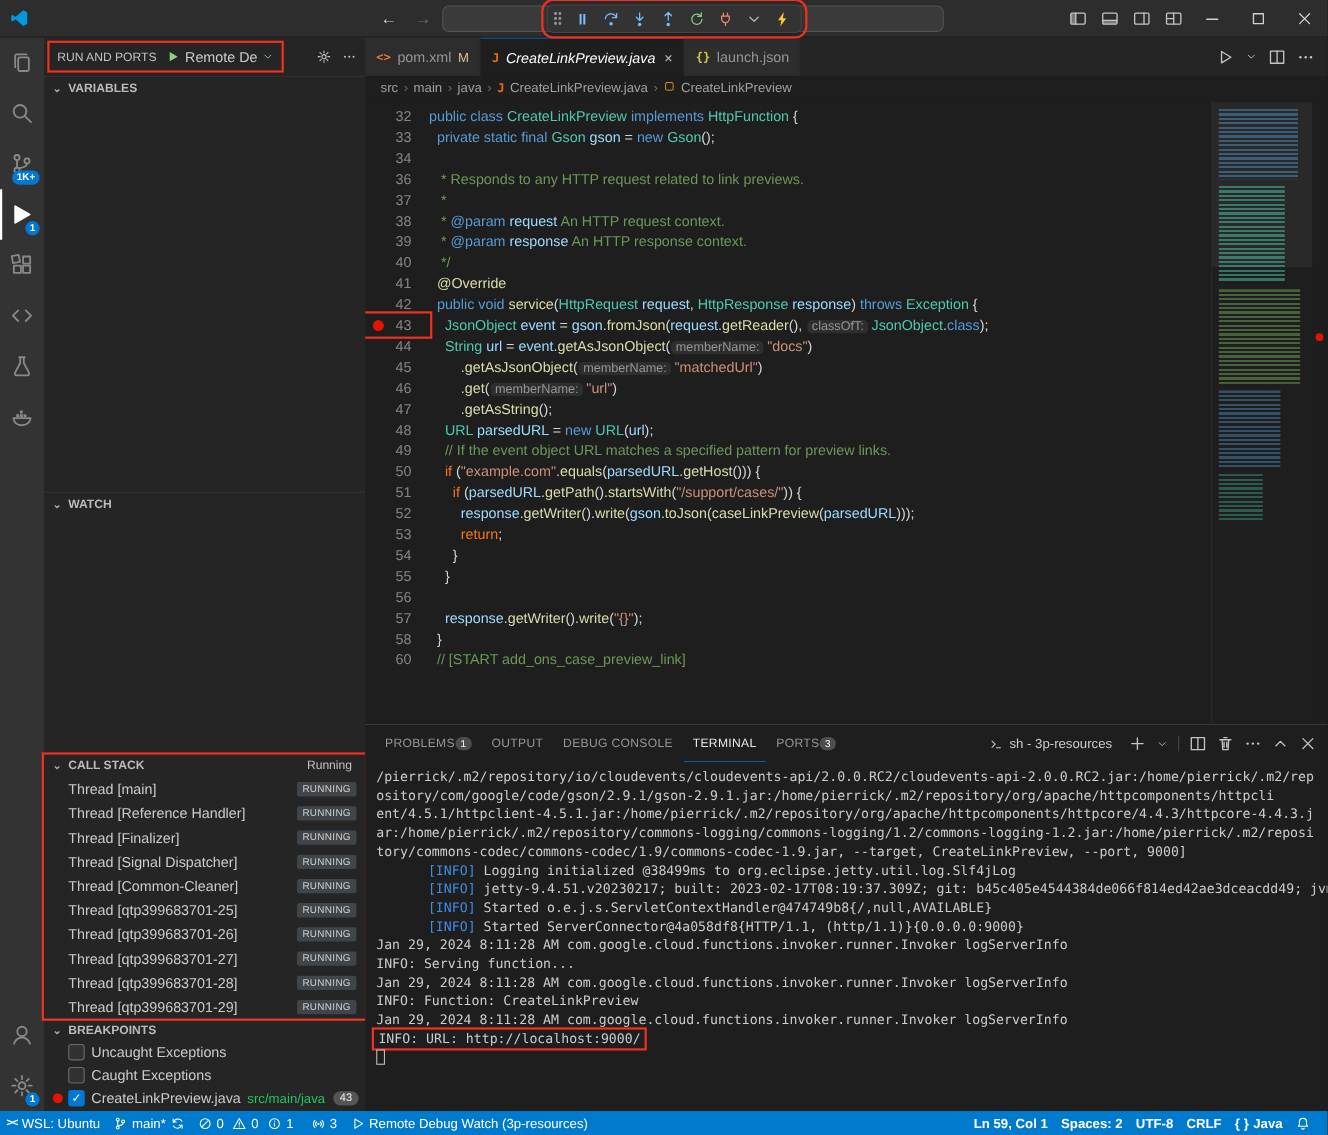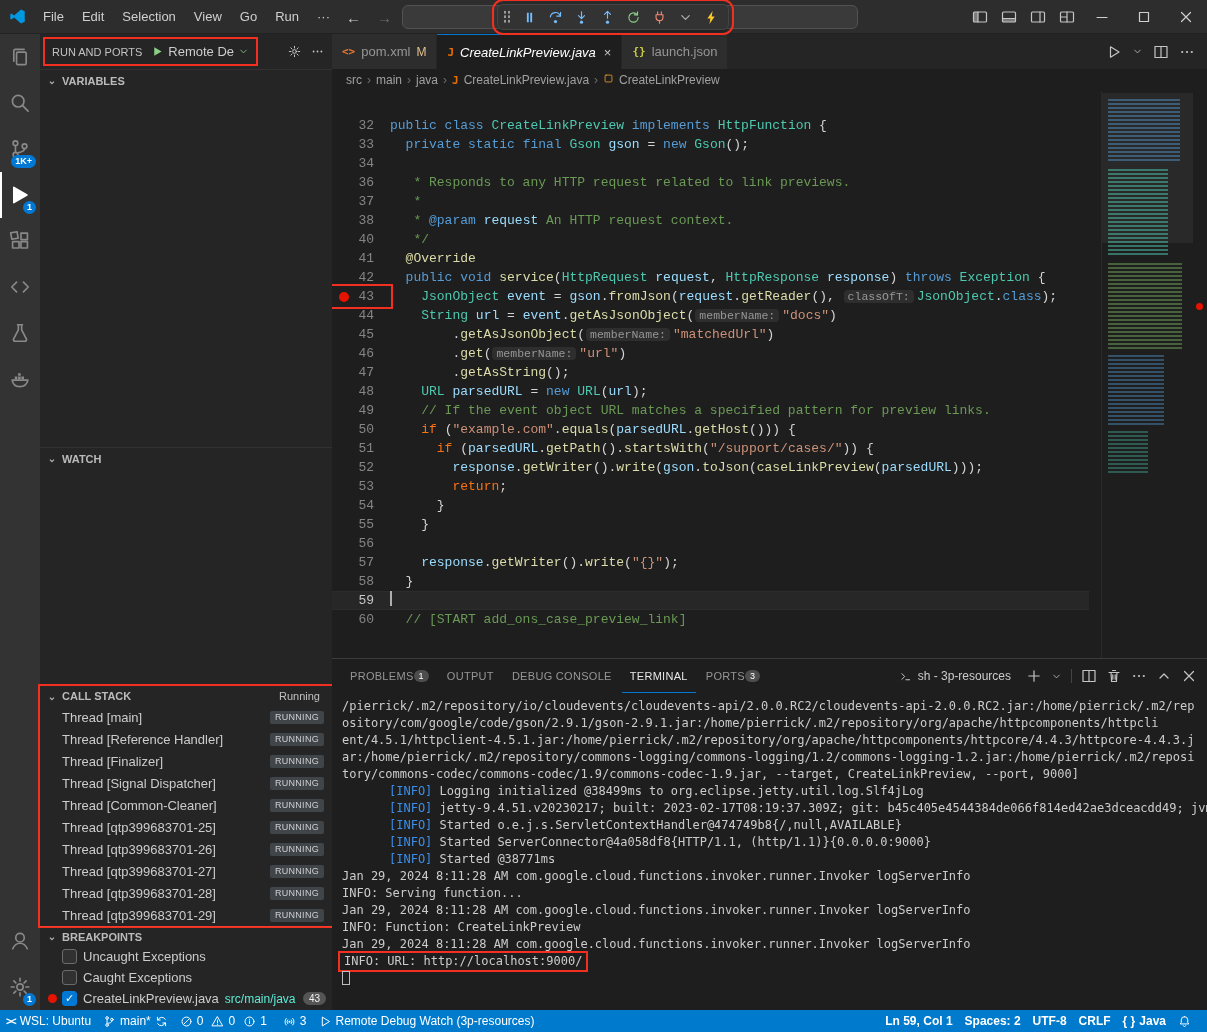--- a/index.html
+++ b/index.html
@@ -58,42 +58,42 @@
   #callstack-section .sec-header{height:20px;border-top:none;}
   #cs-status{margin-left:auto;font-weight:normal;font-size:11px;color:#c0c0c0;padding-right:6px;}
   .thread-row{height:22px;display:flex;align-items:center;padding-left:22px;color:#ccc;}
   .thread-state{margin-left:auto;margin-right:8px;font-size:9px;letter-spacing:.3px;background:#40454a;color:#cfcfcf;border-radius:2px;padding:1.5px 5px;}
   #breakpoints-section .sec-header{height:20px;}
   .bp-row{height:21px;display:flex;align-items:center;padding:0 6px 0 8px;gap:6px;color:#ccc;}
   .bp-dot{width:9px;height:9px;border-radius:50%;background:#e51400;flex:none;margin-right:-1px;}
   .bp-spacer{width:8px;flex:none;}
   .checkbox{width:15px;height:15px;border-radius:3px;border:1px solid #6b6b6b;background:#313131;flex:none;display:flex;align-items:center;justify-content:center;font-size:11px;color:#fff;}
   .checkbox.checked{background:var(--accent);border-color:var(--accent);}
-  .bp-path{color:#5eead4;font-size:12px;}
+  .bp-path{color:#22c55e;font-size:12px;}
   .bp-line{margin-left:auto;background:#555;color:#f0f0f0;font-size:10px;border-radius:8px;padding:1px 6px;}
 
   
   #editor-area{flex:1;display:flex;flex-direction:column;min-width:0;}
   #tabbar{height:35px;background:#252526;display:flex;align-items:stretch;}
   #tabs{display:flex;}
   .tab{display:flex;align-items:center;gap:6px;padding:0 10px;background:#2d2d2d;color:#969696;border-right:1px solid #252526;font-size:13px;}
   .tab.active{background:#1e1e1e;color:#fff;border-top:1px solid var(--accent);}
   .tab.active .tab-label{font-style:italic;}
   .tab-icon{font-family:"DejaVu Sans Mono",monospace;font-size:11px;font-weight:bold;}
   .tab-badge{color:#e2c08d;font-size:12px;}
   .tab-close{color:#c5c5c5;font-size:13px;margin-left:2px;}
   #editor-actions{margin-left:auto;display:flex;align-items:center;gap:10px;padding-right:12px;color:#c5c5c5;}
   #breadcrumbs{height:22px;display:flex;align-items:center;gap:5px;padding-left:14px;font-size:12px;color:#a0a0a0;background:#1e1e1e;}
   .crumb-sep{color:#6e6e6e;}
   .crumb-ic-java{color:#e76f00;font-weight:bold;font-size:11px;font-family:"DejaVu Sans Mono",monospace;}
   .crumb-ic-class{color:#ee9d28;}
   .crumb-ic-class svg{width:11px;height:11px;}
 
   #code-container{height:567px;position:relative;overflow:hidden;background:#1e1e1e;}
-  #code{position:absolute;left:0;top:0;right:118px;padding-top:5px;font-family:Liberation Mono, monospace;font-size:13px;line-height:19px;margin-top:20px;}
+  #code{position:absolute;left:0;top:0;right:118px;padding-top:5px;font-family:Liberation Sans, sans-serif;font-size:13px;line-height:19px;}
   .code-row{display:flex;height:19px;white-space:pre;}
   .code-row.cur{background:rgba(255,255,255,.045);box-shadow:inset 0 1px 0 #2c2c2c, inset 0 -1px 0 #2c2c2c;}
   .gutter{width:58px;flex:none;position:relative;text-align:right;padding-right:16px;color:#858585;}
   .code-row.cur .gutter{color:#c6c6c6;}
   .gutter .dot{position:absolute;left:7px;top:4.5px;width:10px;height:10px;border-radius:50%;background:#e51400;}
   .gutter.anno{outline:2px solid var(--anno);outline-offset:1px;}
   .code-text{white-space:pre;}
   .editor-cursor{display:inline-block;width:1.5px;height:15px;background:#aeafad;vertical-align:-2px;}
   .tk-kw{color:#569cd6;} .tk-ctl{color:#f97316;} .tk-type{color:#4ec9b0;} .tk-fn{color:#dcdcaa;}
   .tk-str{color:#ce9178;} .tk-cmt{color:#6a9955;} .tk-var{color:#9cdcfe;} .tk-pun{color:#d4d4d4;}
@@ -136,29 +136,20 @@
 </style>
 </head>
 <body>
 
 <header id="titlebar">
   <span id="logo">
     <svg viewBox="0 0 16 16">
         <path fill="#0098e0" d="M11.3 1.3L4.8 7.1 2.3 5.2l-1.1.6v4.4l1.1.6 2.5-1.9 6.5 5.8 3.5-1.7V3z"></path>
       </svg>
   </span>
-  <nav id="menubar">
-      <span class="menu-item">File</span>
-      <span class="menu-item">Edit</span>
-      <span class="menu-item">Selection</span>
-      <span class="menu-item">View</span>
-      <span class="menu-item">Go</span>
-      <span class="menu-item">Run</span>
-      <span class="menu-item">···</span>
-    </nav>
   <div id="nav-arrows">
     <span>←</span>
     <span class="nav-dim">→</span>
   </div>
   <div id="command-center"></div>
   <div id="debug-toolbar" class="annotated">
       <span class="grip"></span>
       <span class="dtb-btn c-blue">
         <svg viewBox="0 0 16 16" fill="none" stroke="currentColor" stroke-width="1.2" stroke-linecap="round" stroke-linejoin="round">
           <path d="M5.2 3h2v10h-2zM8.8 3h2v10h-2z" fill="currentColor" stroke="none"></path>
@@ -541,40 +532,40 @@
       </div>
 
     <div id="code-container">
       <div id="code">
           <div class="code-row"><span class="gutter">32</span><span class="code-text"><span class="tk-kw">public class </span><span class="tk-type">CreateLinkPreview</span><span class="tk-pun"> </span><span class="tk-kw">implements</span><span class="tk-pun"> </span><span class="tk-type">HttpFunction</span><span class="tk-pun"> {</span></span></div>
           <div class="code-row"><span class="gutter">33</span><span class="code-text"><span class="tk-pun">  </span><span class="tk-kw">private static final </span><span class="tk-type">Gson</span><span class="tk-pun"> </span><span class="tk-var">gson</span><span class="tk-pun"> = </span><span class="tk-kw">new</span><span class="tk-pun"> </span><span class="tk-type">Gson</span><span class="tk-pun">();</span></span></div>
           <div class="code-row"><span class="gutter">34</span><span class="code-text"></span></div>
           <div class="code-row"><span class="gutter">36</span><span class="code-text"><span class="tk-cmt">   * Responds to any HTTP request related to link previews.</span></span></div>
           <div class="code-row"><span class="gutter">37</span><span class="code-text"><span class="tk-cmt">   *</span></span></div>
           <div class="code-row"><span class="gutter">38</span><span class="code-text"><span class="tk-cmt">   * </span><span class="tk-doctag">@param</span><span class="tk-cmt"> </span><span class="tk-docvar">request</span><span class="tk-cmt"> An HTTP request context.</span></span></div>
+          <div class="code-row"><span class="gutter">39</span><span class="code-text"><span class="tk-cmt">   * </span><span class="tk-doctag">@param</span><span class="tk-cmt"> </span><span class="tk-docvar">response</span><span class="tk-cmt"> An HTTP response context.</span></span></div>
           <div class="code-row"><span class="gutter">40</span><span class="code-text"><span class="tk-cmt">   */</span></span></div>
           <div class="code-row"><span class="gutter">41</span><span class="code-text"><span class="tk-pun">  </span><span class="tk-ann">@Override</span></span></div>
           <div class="code-row"><span class="gutter">42</span><span class="code-text"><span class="tk-pun">  </span><span class="tk-kw">public void </span><span class="tk-fn">service</span><span class="tk-pun">(</span><span class="tk-type">HttpRequest</span><span class="tk-pun"> </span><span class="tk-var">request</span><span class="tk-pun">, </span><span class="tk-type">HttpResponse</span><span class="tk-pun"> </span><span class="tk-var">response</span><span class="tk-pun">) </span><span class="tk-kw">throws</span><span class="tk-pun"> </span><span class="tk-type">Exception</span><span class="tk-pun"> {</span></span></div>
           <div class="code-row"><span class="gutter anno"><span class="dot"></span>43</span><span class="code-text"><span class="tk-pun">    </span><span class="tk-type">JsonObject</span><span class="tk-pun"> </span><span class="tk-var">event</span><span class="tk-pun"> = </span><span class="tk-var">gson</span><span class="tk-pun">.</span><span class="tk-fn">fromJson</span><span class="tk-pun">(</span><span class="tk-var">request</span><span class="tk-pun">.</span><span class="tk-fn">getReader</span><span class="tk-pun">(), </span><span class="tk-hint">classOfT:</span><span class="tk-type">JsonObject</span><span class="tk-pun">.</span><span class="tk-kw">class</span><span class="tk-pun">);</span></span></div>
           <div class="code-row"><span class="gutter">44</span><span class="code-text"><span class="tk-pun">    </span><span class="tk-type">String</span><span class="tk-pun"> </span><span class="tk-var">url</span><span class="tk-pun"> = </span><span class="tk-var">event</span><span class="tk-pun">.</span><span class="tk-fn">getAsJsonObject</span><span class="tk-pun">(</span><span class="tk-hint">memberName:</span><span class="tk-str">"docs"</span><span class="tk-pun">)</span></span></div>
           <div class="code-row"><span class="gutter">45</span><span class="code-text"><span class="tk-pun">        .</span><span class="tk-fn">getAsJsonObject</span><span class="tk-pun">(</span><span class="tk-hint">memberName:</span><span class="tk-str">"matchedUrl"</span><span class="tk-pun">)</span></span></div>
           <div class="code-row"><span class="gutter">46</span><span class="code-text"><span class="tk-pun">        .</span><span class="tk-fn">get</span><span class="tk-pun">(</span><span class="tk-hint">memberName:</span><span class="tk-str">"url"</span><span class="tk-pun">)</span></span></div>
           <div class="code-row"><span class="gutter">47</span><span class="code-text"><span class="tk-pun">        .</span><span class="tk-fn">getAsString</span><span class="tk-pun">();</span></span></div>
           <div class="code-row"><span class="gutter">48</span><span class="code-text"><span class="tk-pun">    </span><span class="tk-type">URL</span><span class="tk-pun"> </span><span class="tk-var">parsedURL</span><span class="tk-pun"> = </span><span class="tk-kw">new</span><span class="tk-pun"> </span><span class="tk-type">URL</span><span class="tk-pun">(</span><span class="tk-var">url</span><span class="tk-pun">);</span></span></div>
           <div class="code-row"><span class="gutter">49</span><span class="code-text"><span class="tk-cmt">    // If the event object URL matches a specified pattern for preview links.</span></span></div>
           <div class="code-row"><span class="gutter">50</span><span class="code-text"><span class="tk-pun">    </span><span class="tk-ctl">if</span><span class="tk-pun"> (</span><span class="tk-str">"example.com"</span><span class="tk-pun">.</span><span class="tk-fn">equals</span><span class="tk-pun">(</span><span class="tk-var">parsedURL</span><span class="tk-pun">.</span><span class="tk-fn">getHost</span><span class="tk-pun">())) {</span></span></div>
           <div class="code-row"><span class="gutter">51</span><span class="code-text"><span class="tk-pun">      </span><span class="tk-ctl">if</span><span class="tk-pun"> (</span><span class="tk-var">parsedURL</span><span class="tk-pun">.</span><span class="tk-fn">getPath</span><span class="tk-pun">().</span><span class="tk-fn">startsWith</span><span class="tk-pun">(</span><span class="tk-str">"/support/cases/"</span><span class="tk-pun">)) {</span></span></div>
           <div class="code-row"><span class="gutter">52</span><span class="code-text"><span class="tk-pun">        </span><span class="tk-var">response</span><span class="tk-pun">.</span><span class="tk-fn">getWriter</span><span class="tk-pun">().</span><span class="tk-fn">write</span><span class="tk-pun">(</span><span class="tk-var">gson</span><span class="tk-pun">.</span><span class="tk-fn">toJson</span><span class="tk-pun">(</span><span class="tk-fn">caseLinkPreview</span><span class="tk-pun">(</span><span class="tk-var">parsedURL</span><span class="tk-pun">)));</span></span></div>
           <div class="code-row"><span class="gutter">53</span><span class="code-text"><span class="tk-pun">        </span><span class="tk-ctl">return</span><span class="tk-pun">;</span></span></div>
           <div class="code-row"><span class="gutter">54</span><span class="code-text"><span class="tk-pun">      }</span></span></div>
           <div class="code-row"><span class="gutter">55</span><span class="code-text"><span class="tk-pun">    }</span></span></div>
           <div class="code-row"><span class="gutter">56</span><span class="code-text"></span></div>
           <div class="code-row"><span class="gutter">57</span><span class="code-text"><span class="tk-pun">    </span><span class="tk-var">response</span><span class="tk-pun">.</span><span class="tk-fn">getWriter</span><span class="tk-pun">().</span><span class="tk-fn">write</span><span class="tk-pun">(</span><span class="tk-str">"{}"</span><span class="tk-pun">);</span></span></div>
           <div class="code-row"><span class="gutter">58</span><span class="code-text"><span class="tk-pun">  }</span></span></div>
-          <div class="code-row cur"><span class="gutter">59</span><span class="code-text"><span class="editor-cursor"></span></span></div>
           <div class="code-row"><span class="gutter">60</span><span class="code-text"><span class="tk-cmt">  // [START add_ons_case_preview_link]</span></span></div>
         </div>
       <div id="minimap">
         <div id="mm-slider"></div>
         <div class="mm-block" style="top:8px;height:64px;width:72px;background:repeating-linear-gradient(to bottom,rgba(86,156,214,.45) 0 2px,transparent 2px 4px);"></div>
         <div class="mm-block" style="top:78px;height:88px;width:60px;background:repeating-linear-gradient(to bottom,rgba(78,201,176,.5) 0 2px,transparent 2px 4px);"></div>
         <div class="mm-block" style="top:172px;height:86px;width:74px;background:repeating-linear-gradient(to bottom,rgba(106,153,85,.55) 0 2px,transparent 2px 4px);"></div>
         <div class="mm-block" style="top:264px;height:70px;width:56px;background:repeating-linear-gradient(to bottom,rgba(86,156,214,.4) 0 2px,transparent 2px 4px);"></div>
         <div class="mm-block" style="top:340px;height:44px;width:40px;background:repeating-linear-gradient(to bottom,rgba(78,201,176,.35) 0 2px,transparent 2px 4px);"></div>
       </div>
@@ -657,21 +648,20 @@
       <div id="terminal">
           <div class="t-line"><span>/pierrick/.m2/repository/io/cloudevents/cloudevents-api/2.0.0.RC2/cloudevents-api-2.0.0.RC2.jar:/home/pierrick/.m2/rep</span></div>
           <div class="t-line"><span>ository/com/google/code/gson/2.9.1/gson-2.9.1.jar:/home/pierrick/.m2/repository/org/apache/httpcomponents/httpcli</span></div>
           <div class="t-line"><span>ent/4.5.1/httpclient-4.5.1.jar:/home/pierrick/.m2/repository/org/apache/httpcomponents/httpcore/4.4.3/httpcore-4.4.3.j</span></div>
           <div class="t-line"><span>ar:/home/pierrick/.m2/repository/commons-logging/commons-logging/1.2/commons-logging-1.2.jar:/home/pierrick/.m2/reposi</span></div>
           <div class="t-line"><span>tory/commons-codec/commons-codec/1.9/commons-codec-1.9.jar, --target, CreateLinkPreview, --port, 9000]</span></div>
           <div class="t-line"><span class="t-info">[INFO]</span><span> Logging initialized @38499ms to org.eclipse.jetty.util.log.Slf4jLog</span></div>
           <div class="t-line"><span class="t-info">[INFO]</span><span> jetty-9.4.51.v20230217; built: 2023-02-17T08:19:37.309Z; git: b45c405e4544384de066f814ed42ae3dceacdd49; jvm 11.</span></div>
           <div class="t-line"><span class="t-info">[INFO]</span><span> Started o.e.j.s.ServletContextHandler@474749b8{/,null,AVAILABLE}</span></div>
           <div class="t-line"><span class="t-info">[INFO]</span><span> Started ServerConnector@4a058df8{HTTP/1.1, (http/1.1)}{0.0.0.0:9000}</span></div>
-          <div class="t-line"><span class="t-info">[INFO]</span><span> Started @38771ms</span></div>
           <div class="t-line"><span>Jan 29, 2024 8:11:28 AM com.google.cloud.functions.invoker.runner.Invoker logServerInfo</span></div>
           <div class="t-line"><span>INFO: Serving function...</span></div>
           <div class="t-line"><span>Jan 29, 2024 8:11:28 AM com.google.cloud.functions.invoker.runner.Invoker logServerInfo</span></div>
           <div class="t-line"><span>INFO: Function: CreateLinkPreview</span></div>
           <div class="t-line"><span>Jan 29, 2024 8:11:28 AM com.google.cloud.functions.invoker.runner.Invoker logServerInfo</span></div>
           <div class="t-line"><span class="anno-inline"><span>INFO: URL: http://localhost:9000/</span></span></div>
           <div class="t-line"><span class="term-cursor"></span></div>
         </div>
     </div>
   </div>

